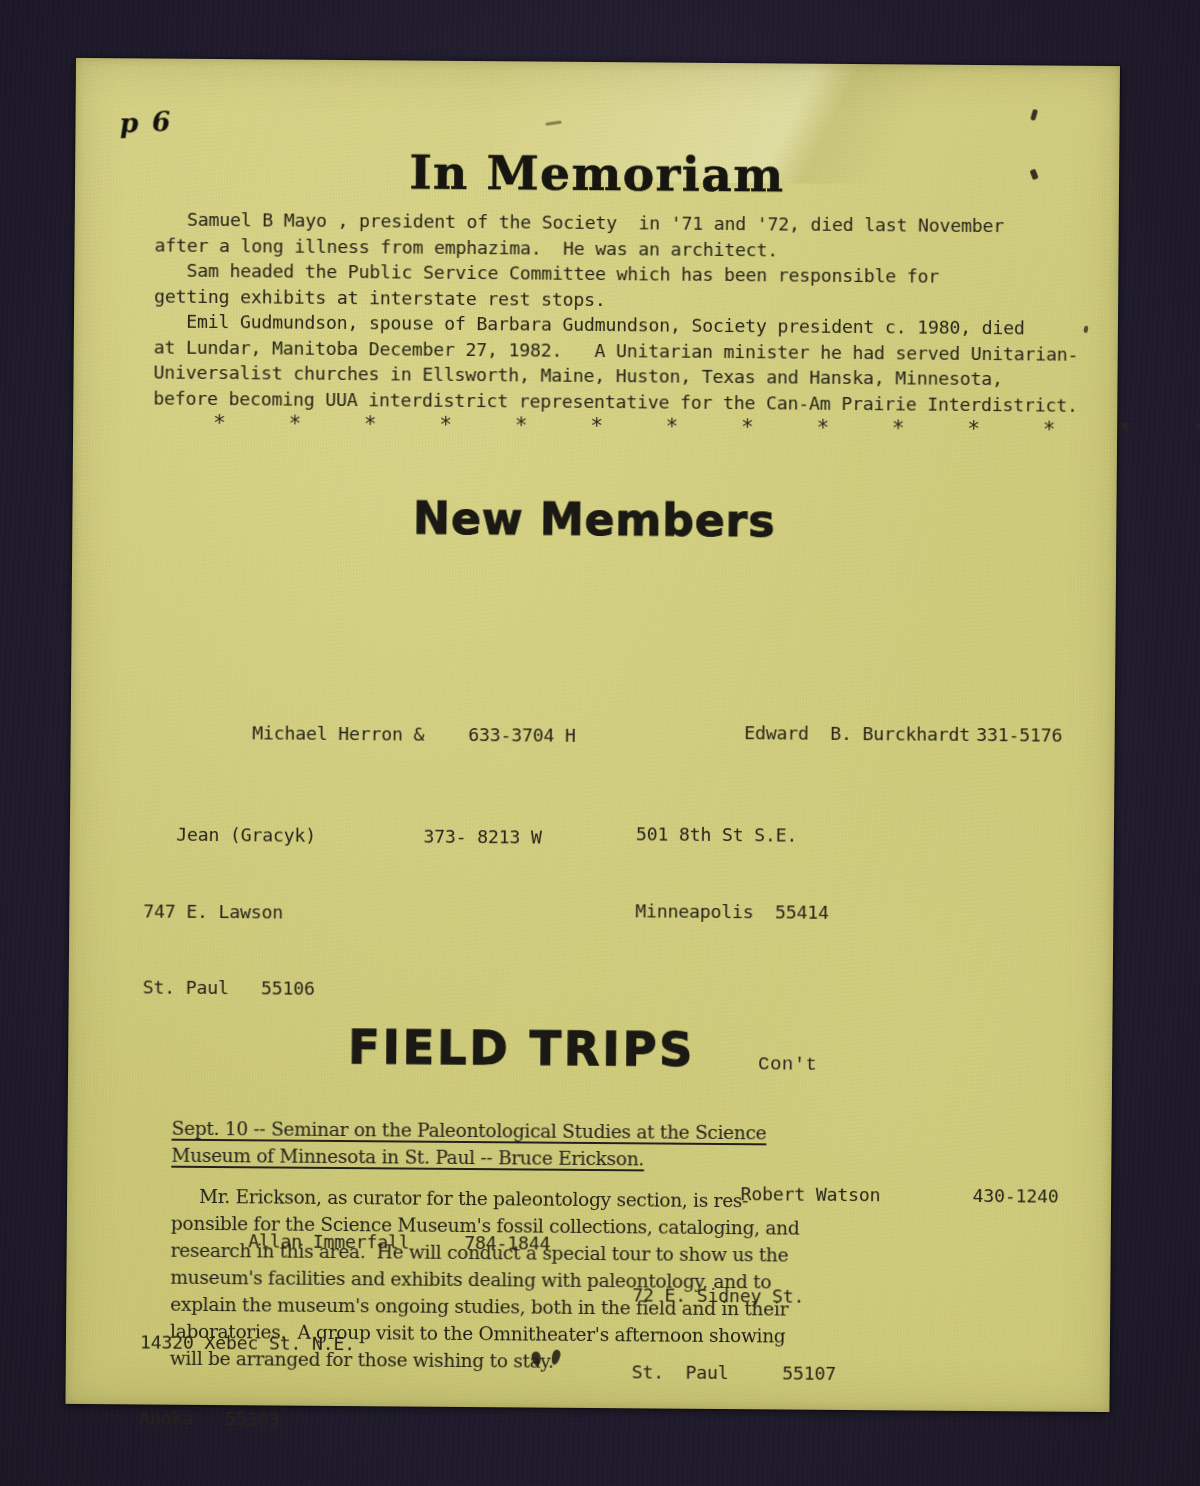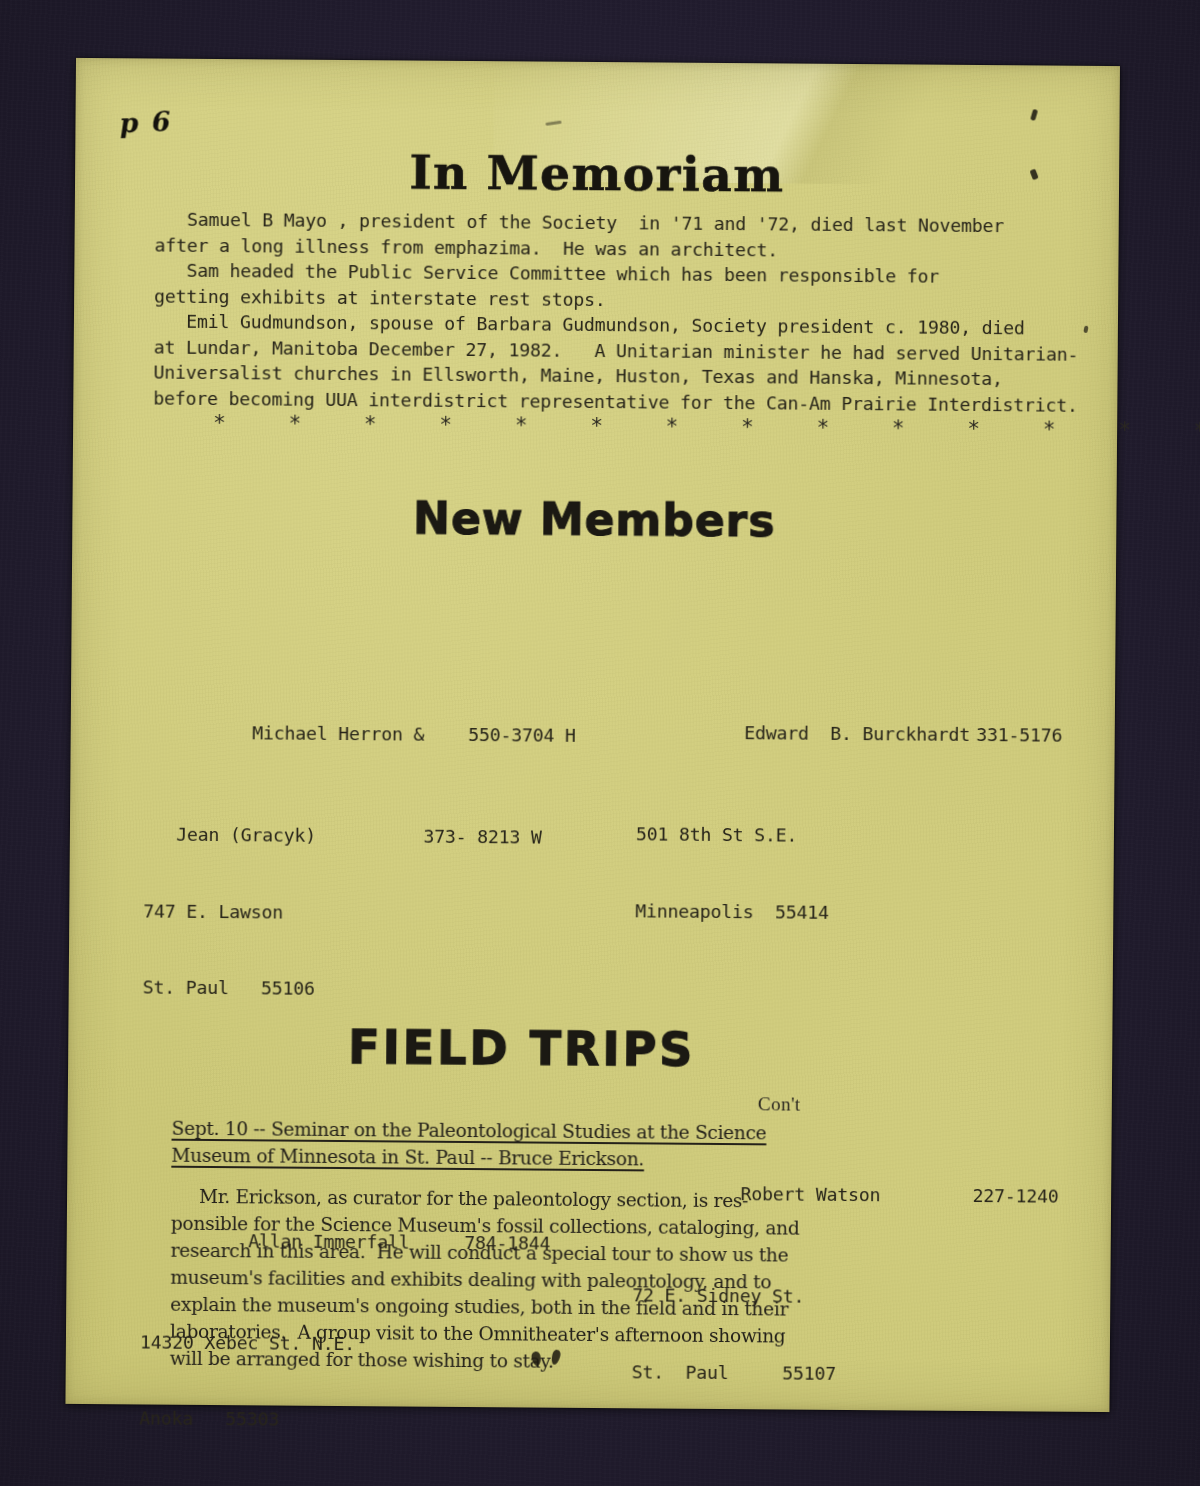--- a/index.html
+++ b/index.html
@@ -129,23 +129,23 @@
   }
   #title-field-trips {
     left: 280px;
     top: 960px;
     font-size: 46px;
     letter-spacing: 3px;
     -webkit-text-stroke: 1.3px #1b1913;
   }
   #field-trips-cont {
     left: 690px;
-    top: 1030px;
+    top: 990px;
     font-size: 19px;
-    font-family: Liberation Serif, serif;
+    font-family: Liberation Mono, monospace;
     color: #2a2720;
     letter-spacing: .5px;
   }
 
   
   .tw {
     font-family: "DejaVu Sans Mono", monospace;
     font-size: 18.2px;
     line-height: 25.5px;
     color: #272419;
@@ -238,21 +238,21 @@
 before becoming UUA interdistrict representative for the Can-Am Prairie Interdistrict.</div>
 
     <div class="abs" id="asterisk-divider">*  *  *  *  *  *  *  *  *  *  *  *  *  *  *  *  *  *   *   * *</div>
 
     <div class="abs display-round" id="title-new-members">New Members</div>
 
     <div class="abs tw" id="members-col-left">
 
       <div class="member-entry">
         <span class="entry-head">
-          <span class="entry-name w-nm-l">Michael Herron &amp;</span><span class="entry-phone">550-3704 H</span>
+          <span class="entry-name w-nm-l">Michael Herron &amp;</span><span class="entry-phone">633-3704 H</span>
         </span>
         <span class="entry-line">   Jean (Gracyk)          373- 8213 W</span>
         <span class="entry-line">747 E. Lawson</span>
         <span class="entry-line">St. Paul   55106</span>
       </div>
 
       <div class="member-entry">
         <span class="entry-head">
           <span class="entry-name w-nm-l">Allan Immerfall</span><span class="entry-phone">784-1844</span>
         </span>
@@ -272,21 +272,21 @@
       <div class="member-entry">
         <span class="entry-head">
           <span class="entry-name w-nm-r">Edward  B. Burckhardt</span><span class="entry-phone">331-5176</span>
         </span>
         <span class="entry-line">501 8th St S.E.</span>
         <span class="entry-line">Minneapolis  55414</span>
       </div>
 
       <div class="member-entry" style="margin-top:30px">
         <span class="entry-head">
-          <span class="entry-name w-nm-r">Robert Watson</span><span class="entry-phone">227-1240</span>
+          <span class="entry-name w-nm-r">Robert Watson</span><span class="entry-phone">430-1240</span>
         </span>
         <span class="entry-line">72 E. Sidney St.</span>
         <span class="entry-line">St.  Paul     55107</span>
       </div>
 
       
 
       
 
       

